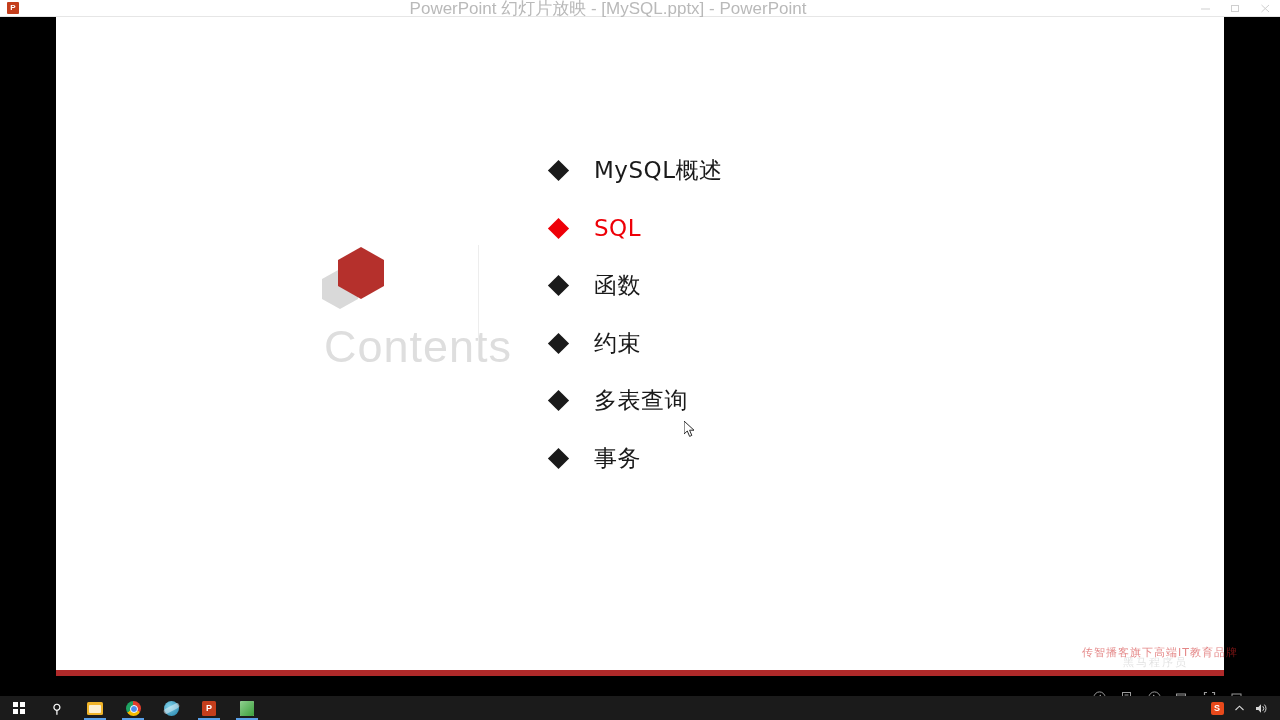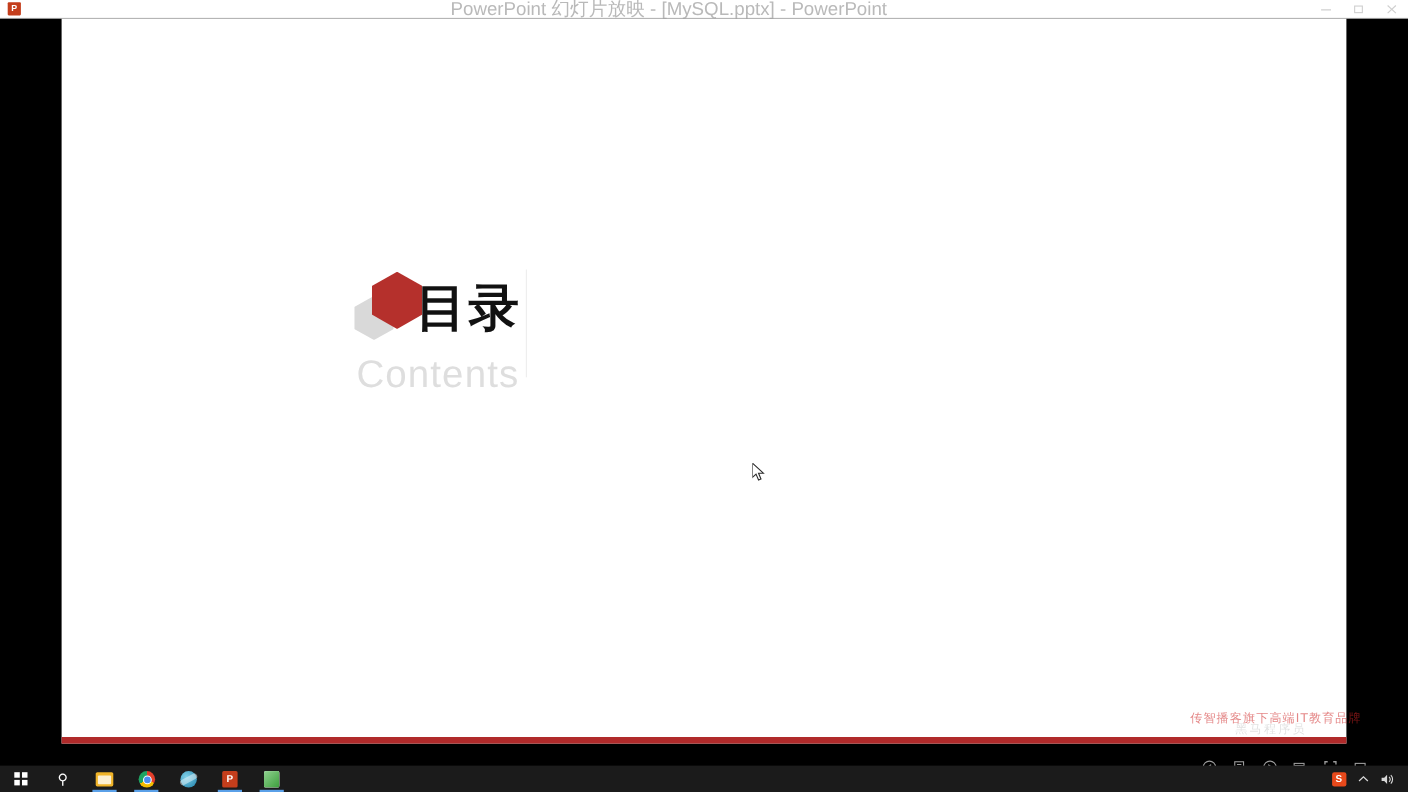--- a/index.html
+++ b/index.html
@@ -65,21 +65,21 @@
     clip-path:polygon(50% 0%,100% 25%,100% 75%,50% 100%,0% 75%,0% 25%);
   }
   .logo-title{
     position:absolute; left:112px; top:14px;
     font-size:46px; font-weight:bold; letter-spacing:2px; color:#111111;
     font-family:"DejaVu Sans","Liberation Sans",sans-serif;
     line-height:52px;
   }
   .logo-sub{
     position:absolute; left:58px; top:82px;
-    font-size:35px; color:#dedede; letter-spacing:1px;
+    font-size:45px; color:#dedede; letter-spacing:1px;
     font-family:"Liberation Sans","DejaVu Sans",sans-serif;
   }
   .divider{
     position:absolute; left:422px; top:228px; width:1px; height:98px;
     background:#ededed;
   }
 
   
   .toc{
     position:absolute; left:495px; top:125px; width:420px;
@@ -233,27 +233,59 @@
 </div>
 
 <div class="stage">
 
   <div class="slide">
 
     <div class="logo-block">
       <div class="logo-row">
         <div class="hex-gray"></div>
         <div class="hex-red"></div>
-        <div class="logo-title">目录</div>
       </div>
       <div class="logo-sub">Contents</div>
     </div>
 
     <div class="divider"></div>
 
+    <div class="toc">
+
+      <div class="toc-item">
+        <div class="toc-bullet"></div>
+        <div class="toc-label">MySQL概述</div>
+      </div>
+
+      <div class="toc-item active">
+        <div class="toc-bullet"></div>
+        <div class="toc-label">SQL</div>
+      </div>
+
+      <div class="toc-item">
+        <div class="toc-bullet"></div>
+        <div class="toc-label">函数</div>
+      </div>
+
+      <div class="toc-item">
+        <div class="toc-bullet"></div>
+        <div class="toc-label">约束</div>
+      </div>
+
+      <div class="toc-item">
+        <div class="toc-bullet"></div>
+        <div class="toc-label">多表查询</div>
+      </div>
+
+      <div class="toc-item">
+        <div class="toc-bullet"></div>
+        <div class="toc-label">事务</div>
+      </div>
+
+    </div>
 
     <div class="watermark">黑马程序员</div>
     <div class="watermark-red">传智播客旗下高端IT教育品牌</div>
 
     <div class="slide-redbar"></div>
   </div>
 
   <div class="cursor">
     <svg width="12" height="18" viewBox="0 0 12 18">
       <polygon points="0,0 0,13 3.3,10 5.6,15.4 7.8,14.4 5.6,9.2 10,9.2" fill="#ffffff" stroke="#2b2b2b" stroke-width="1"></polygon>

